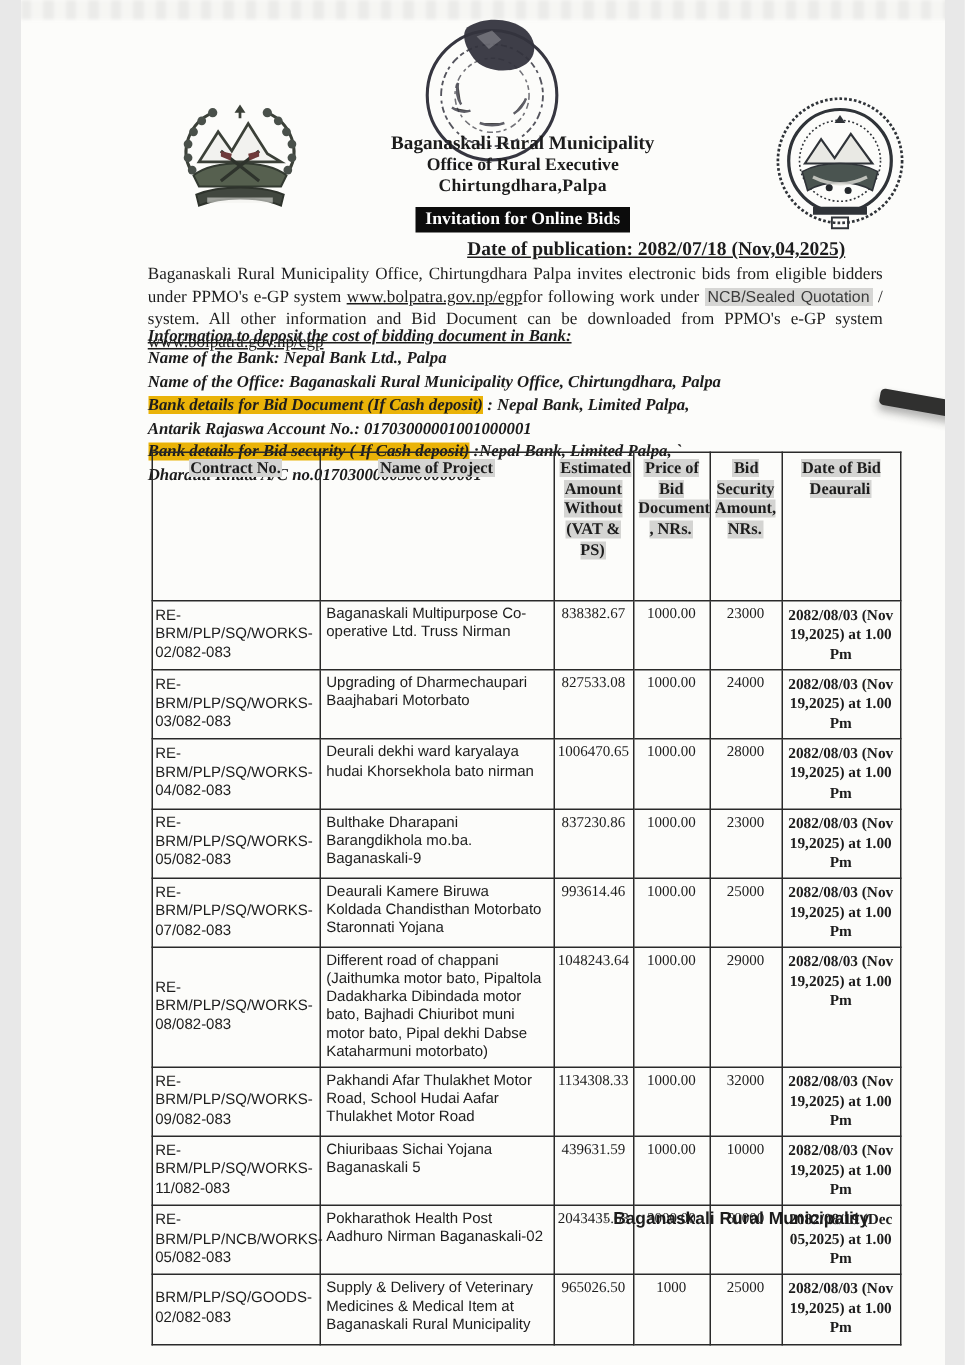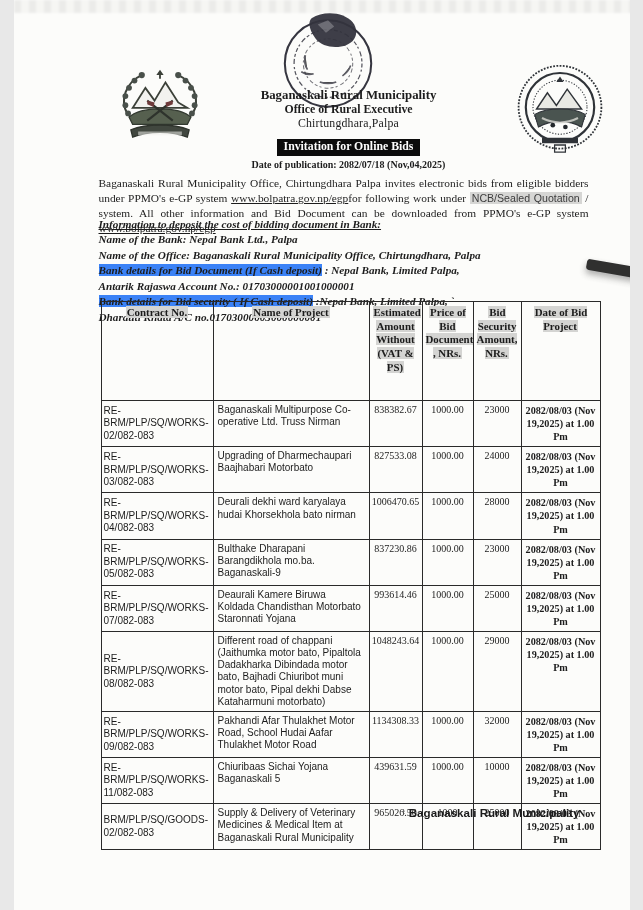--- a/index.html
+++ b/index.html
@@ -20,44 +20,44 @@
     box-shadow:0 4px 6px rgba(80,80,80,.5);
   }
   
   .hdr{position:absolute;left:0;top:0;width:643px;height:175px;}
   .emblem-left{position:absolute;left:100px;top:66px;width:92px;height:82px;}
   .seal-right{position:absolute;left:501px;top:62px;width:90px;height:94px;}
   .stamp{position:absolute;left:256px;top:10px;width:114px;height:108px;opacity:.92;}
   .hdr-text{position:absolute;left:120px;top:88px;width:430px;text-align:center;line-height:1.16;}
   .muni-name{font-size:12.8px;font-weight:bold;}
   .office-name{font-size:11.8px;font-weight:bold;}
-  .location{font-size:11.8px;font-weight:normal;letter-spacing:.2px;}
+  .location{font-size:11.8px;font-weight:bold;letter-spacing:.2px;}
   .badge-row{margin-top:6px;}
   .badge{
     display:inline-block;background:#0c0c0c;color:#fdfdfd;
     font-size:11.8px;font-weight:bold;padding:1px 7px 2px;
   }
-  .pub-date{margin-top:3px;font-size:10px;font-weight:bold;}
+  .pub-date{margin-top:3px;font-size:13px;font-weight:bold;text-decoration:underline;text-align:right;}
   
   .intro{
     position:absolute;left:85px;top:176px;width:490px;
     font-size:11.4px;line-height:1.33;text-align:justify;
   }
   .lnk{text-decoration:underline;}
   .hl-chip{
     font-family:"Liberation Sans", sans-serif;font-size:10.6px;
     background:#d6d6d4;color:#3c3c3c;padding:0 2px;margin-top:12px;
   }
   
   .bank{
     position:absolute;left:85px;top:217px;width:490px;
     font-style:italic;font-weight:bold;font-size:11.2px;line-height:1.38;
   }
   .bank-heading{text-decoration:underline;}
-  .bank-hl{background:#3b82f6;}
+  .bank-hl{background:#eab308;}
   
   .tbl-wrap{position:absolute;left:87px;top:301px;width:499px;}
   table.bids{border-collapse:collapse;width:499px;table-layout:fixed;}
   .bids th,.bids td{border:1.4px solid #2a2a2a;vertical-align:top;}
   .bids th{
     font-size:10.9px;font-weight:bold;text-align:center;padding:4px 3px 26px;
     line-height:1.25;vertical-align:top;
   }
   .th-hl{background:#d4d4d2;padding:0 1px;}
   .col-contract{width:112px;}
@@ -190,21 +190,21 @@
           <col class="col-sec">
           <col class="col-date">
       </colgroup>
       <thead>
         <tr>
           <th><span class="th-hl">Contract No.</span></th>
           <th><span class="th-hl">Name of Project</span></th>
           <th><span class="th-hl">Estimated Amount Without (VAT &amp; PS)</span></th>
           <th><span class="th-hl">Price of Bid Document , NRs.</span></th>
           <th><span class="th-hl">Bid Security Amount, NRs.</span></th>
-          <th><span class="th-hl">Date of Bid Project</span></th>
+          <th><span class="th-hl">Date of Bid Deaurali</span></th>
         </tr>
       </thead>
       <tbody>
           <tr>
       <td class="c-contract">RE-BRM/PLP/SQ/WORKS-02/082-083</td>
       <td class="c-project">Baganaskali Multipurpose Co-operative Ltd. Truss Nirman</td>
       <td class="c-est">838382.67</td>
       <td class="c-price">1000.00</td>
       <td class="c-sec">23000</td>
       <td class="c-date">2082/08/03 (Nov 19,2025) at 1.00 Pm</td>
@@ -257,20 +257,28 @@
       <td class="c-sec">32000</td>
       <td class="c-date">2082/08/03 (Nov 19,2025) at 1.00 Pm</td>
     </tr>
           <tr>
       <td class="c-contract">RE-BRM/PLP/SQ/WORKS-11/082-083</td>
       <td class="c-project">Chiuribaas Sichai Yojana Baganaskali 5</td>
       <td class="c-est">439631.59</td>
       <td class="c-price">1000.00</td>
       <td class="c-sec">10000</td>
       <td class="c-date">2082/08/03 (Nov 19,2025) at 1.00 Pm</td>
+    </tr>
+          <tr>
+      <td class="c-contract">RE-BRM/PLP/NCB/WORKS-05/082-083</td>
+      <td class="c-project">Pokharathok Health Post Aadhuro Nirman Baganaskali-02</td>
+      <td class="c-est">2043435.63</td>
+      <td class="c-price">3000.00</td>
+      <td class="c-sec">60000</td>
+      <td class="c-date">2082/08/19 (Dec 05,2025) at 1.00 Pm</td>
     </tr>
           <tr>
       <td class="c-contract">BRM/PLP/SQ/GOODS-02/082-083</td>
       <td class="c-project">Supply &amp; Delivery of Veterinary Medicines &amp; Medical Item at Baganaskali Rural Municipality</td>
       <td class="c-est">965026.50</td>
       <td class="c-price">1000</td>
       <td class="c-sec">25000</td>
       <td class="c-date">2082/08/03 (Nov 19,2025) at 1.00 Pm</td>
     </tr>
         </tbody>

